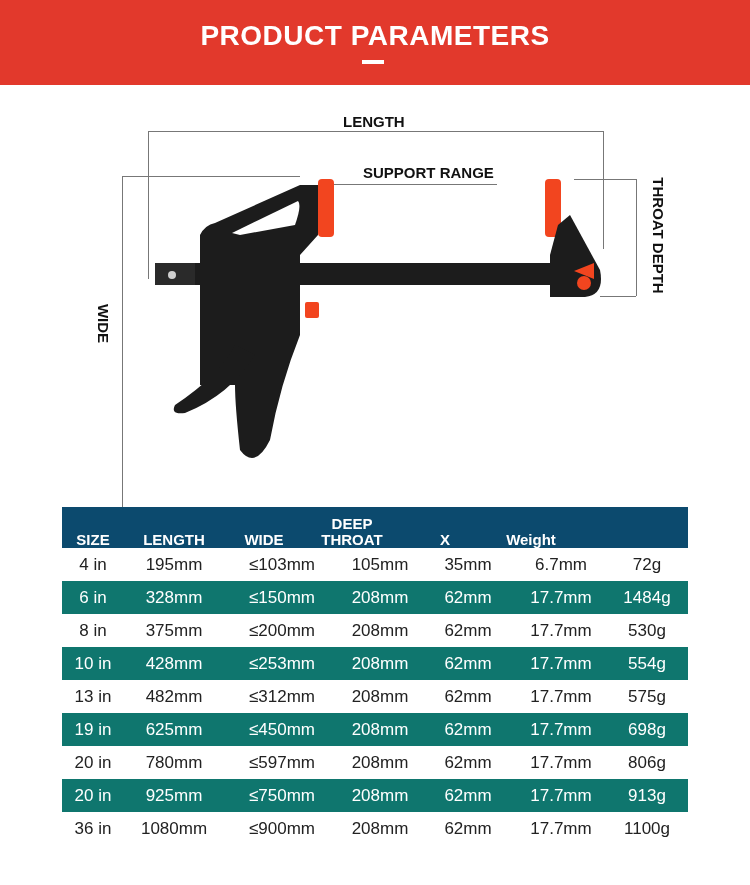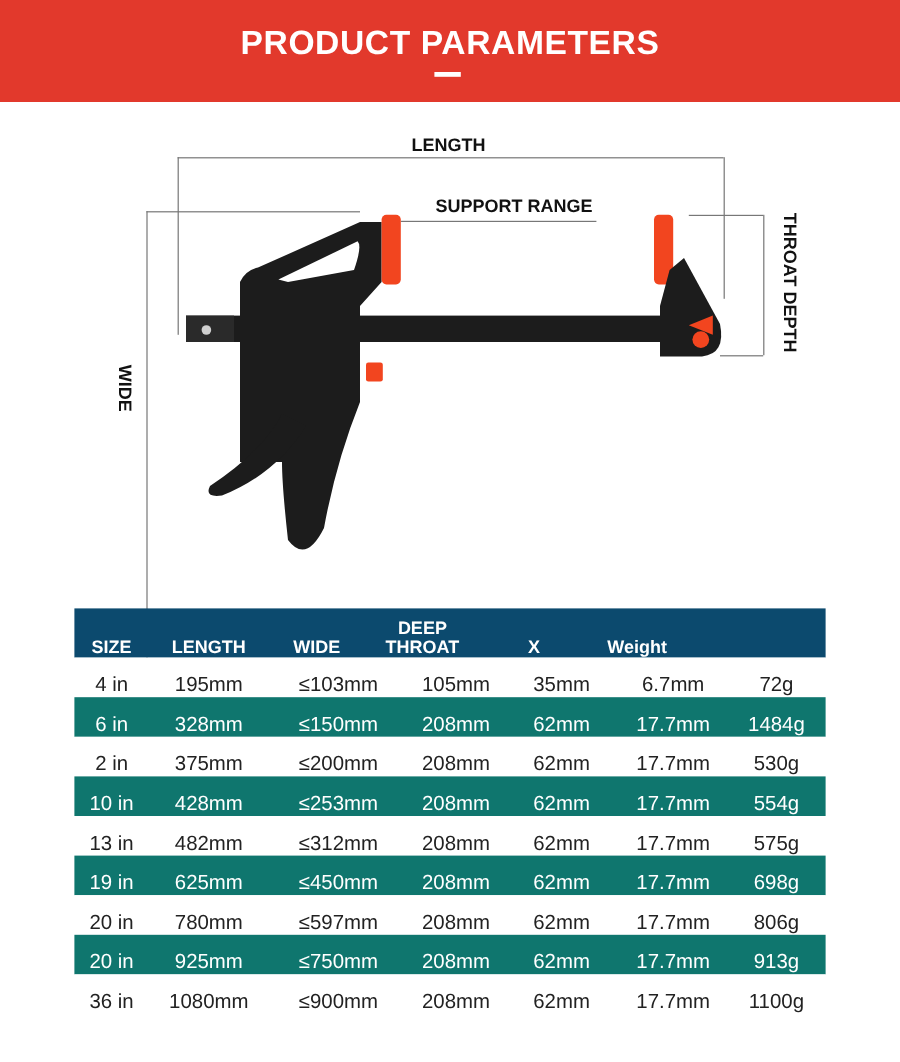--- a/index.html
+++ b/index.html
@@ -9,21 +9,21 @@
   .banner-title { position:absolute; left:0; width:750px; top:20px; text-align:center; color:#fff;
          font-weight:bold; font-size:28px; letter-spacing:0.5px; }
   .banner-dash { position:absolute; left:362px; top:60px; width:22px; height:4px; background:#fff; }
 
   .diagram { position:absolute; left:0; top:85px; width:750px; height:415px; }
   .dim-label { position:absolute; font-weight:bold; font-size:15px; color:#111; }
   .line { position:absolute; background:#777; }
 
   .table { position:absolute; left:62px; top:507px; width:626px; }
   .thead { height:41px; background:#0c4a6e; display:flex; align-items:flex-end; }
-  .row { height:33px; display:flex; align-items:flex-end; }
+  .row { height:33px; display:flex; align-items:center; }
   .row.dark { background:#0f766e; color:#fff; }
   .row.light { background:#fff; color:#222; }
   .cell { text-align:center; font-size:17px; }
   .thead .cell { color:#fff; font-weight:bold; font-size:15px; line-height:16px; }
   .c0 { width:62px; } .c1 { width:100px; } .c2 { width:116px; } .c3 { width:80px; }
   .c4 { width:96px; } .c5 { width:90px; } .c6 { width:82px; }
 </style>
 </head>
 <body>
 
@@ -95,21 +95,21 @@
       <div class="row dark">
         <div class="cell c0">6 in</div>
         <div class="cell c1">328mm</div>
         <div class="cell c2">≤150mm</div>
         <div class="cell c3">208mm</div>
         <div class="cell c4">62mm</div>
         <div class="cell c5">17.7mm</div>
         <div class="cell c6">1484g</div>
       </div>
       <div class="row light">
-        <div class="cell c0">2 in</div>
+        <div class="cell c0">8 in</div>
         <div class="cell c1">375mm</div>
         <div class="cell c2">≤200mm</div>
         <div class="cell c3">208mm</div>
         <div class="cell c4">62mm</div>
         <div class="cell c5">17.7mm</div>
         <div class="cell c6">530g</div>
       </div>
       <div class="row dark">
         <div class="cell c0">10 in</div>
         <div class="cell c1">428mm</div>

